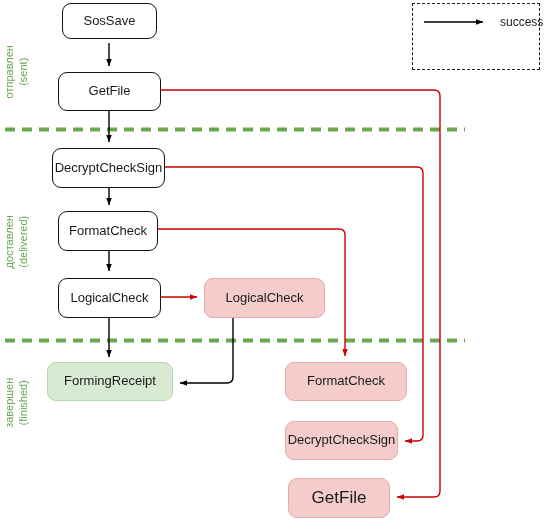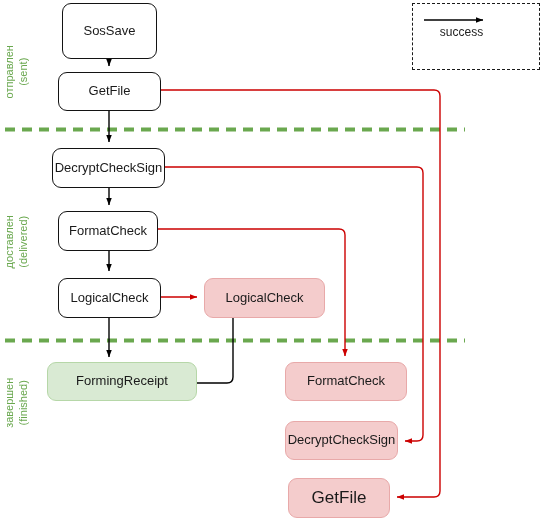--- a/index.html
+++ b/index.html
@@ -73,21 +73,21 @@
     background: #ffffff;
     z-index: 6;
     box-sizing: border-box;
   }
   .legend-row {
     position: absolute;
     display: flex;
     align-items: center;
     left: 10px;
   }
-  .legend-row.r1 { top: 11px; flex-direction: column; }
+  .legend-row.r1 { top: 11px; }
   .legend-row.r2 { top: 39px; }
   .legend-text {
     font-size: 12px;
     color: #222222;
     margin-left: 9px;
   }
   .legend-arrow { display: block; }
 </style>
 </head>
 <body>
@@ -120,26 +120,26 @@
     <path d="M161,90 L434,90 Q440,90 440,96 L440,491 Q440,497 434,497 L397,497" stroke="#cc0000" stroke-width="1.4" fill="none" marker-end="url(#arrow-red)"></path>
   </svg>
 
   <div class="swimlane-label" style="left:-18px; top:58px; width:70px; transform:rotate(-90deg);">отправлен
 (sent)</div>
   <div class="swimlane-label" style="left:-18px; top:228px; width:70px; transform:rotate(-90deg);">доставлен
 (delivered)</div>
   <div class="swimlane-label" style="left:-18px; top:389px; width:70px; transform:rotate(-90deg);">завершен
 (finished)</div>
 
-  <div class="node white" style="left:62px; top:3px; width:95px; height:56px;">SosSave</div>
+  <div class="node white" style="left:62px; top:3px; width:95px; height:36px;">SosSave</div>
   <div class="node white" style="left:58px; top:72px; width:103px; height:39px;">GetFile</div>
   <div class="node white" style="left:52px; top:148px; width:113px; height:40px;">DecryptCheckSign</div>
   <div class="node white" style="left:58px; top:211px; width:100px; height:40px;">FormatCheck</div>
   <div class="node white" style="left:58px; top:278px; width:103px; height:40px;">LogicalCheck</div>
-  <div class="node green" style="left:47px; top:362px; width:150px; height:39px;">FormingReceipt</div>
+  <div class="node green" style="left:47px; top:362px; width:126px; height:39px;">FormingReceipt</div>
 
   <div class="node red" style="left:204px; top:278px; width:121px; height:40px;">LogicalCheck</div>
   <div class="node red" style="left:285px; top:362px; width:122px; height:39px;">FormatCheck</div>
   <div class="node red" style="left:285px; top:421px; width:113px; height:39px;">DecryptCheckSign</div>
   <div class="node red big" style="left:288px; top:478px; width:102px; height:40px;">GetFile</div>
 
   <div class="legend">
     <div class="legend-row r1">
       <svg class="legend-arrow" width="68" height="10" viewBox="0 0 68 10" xmlns="http://www.w3.org/2000/svg">
         <defs>

